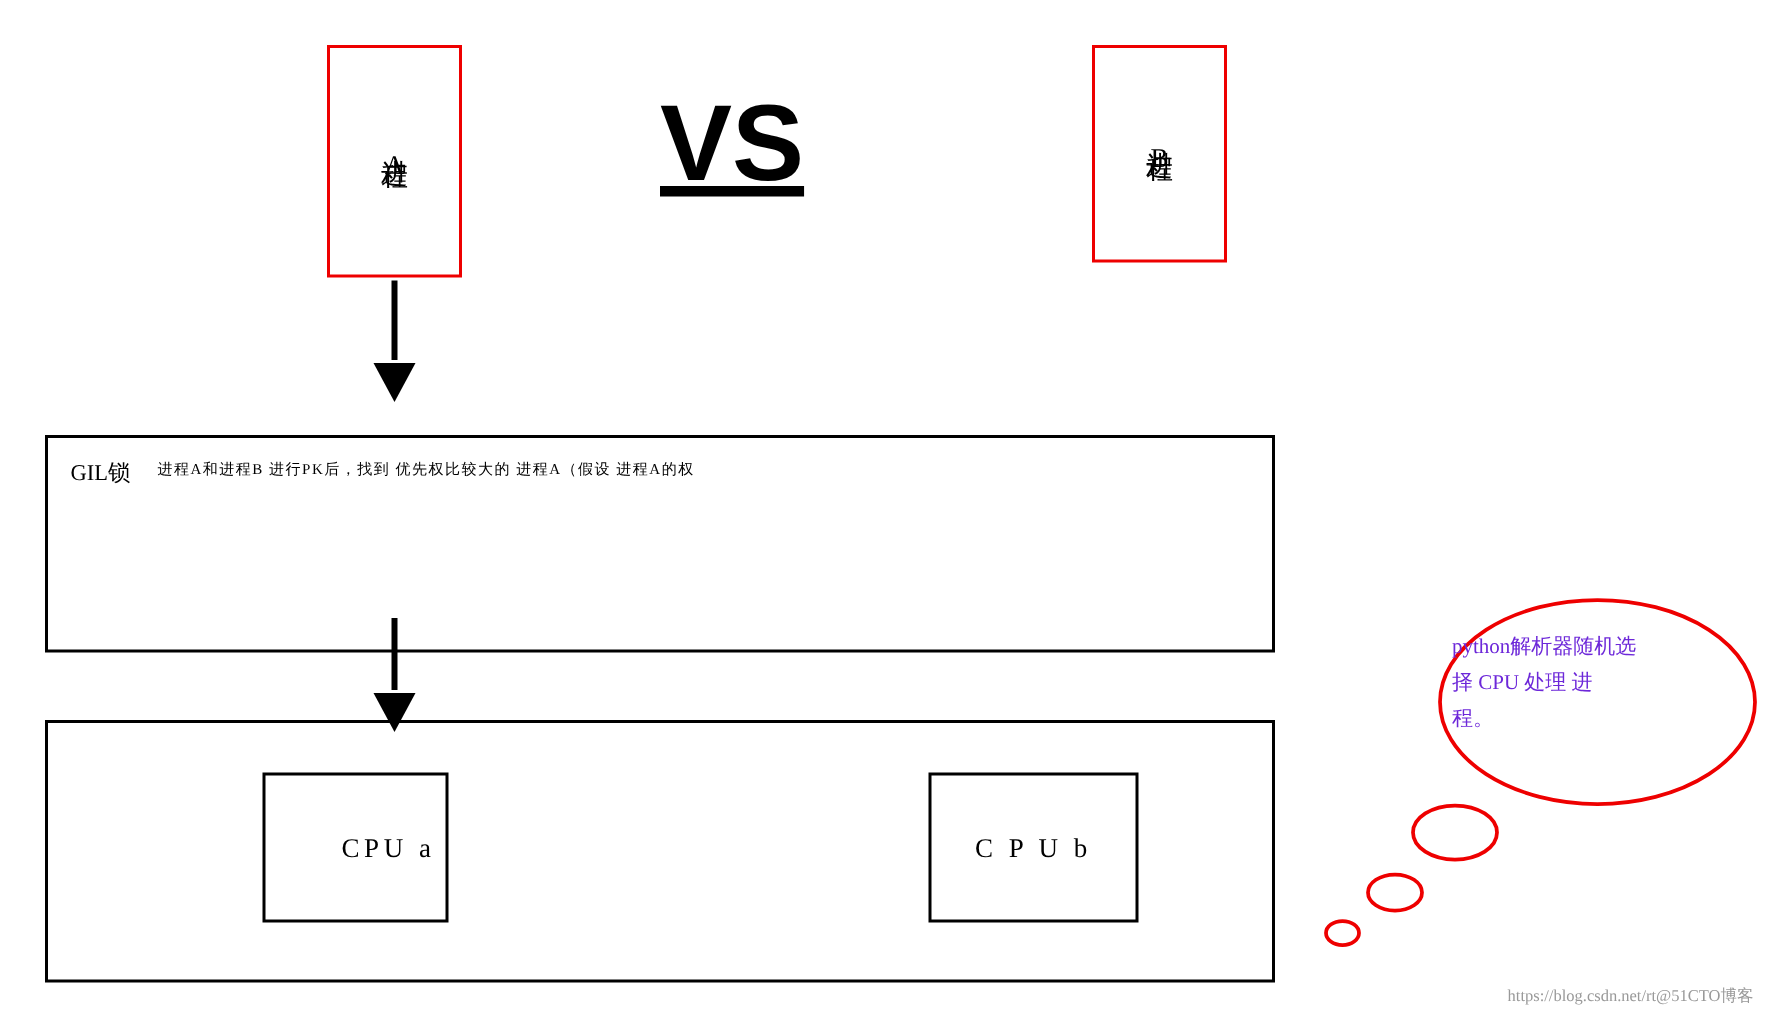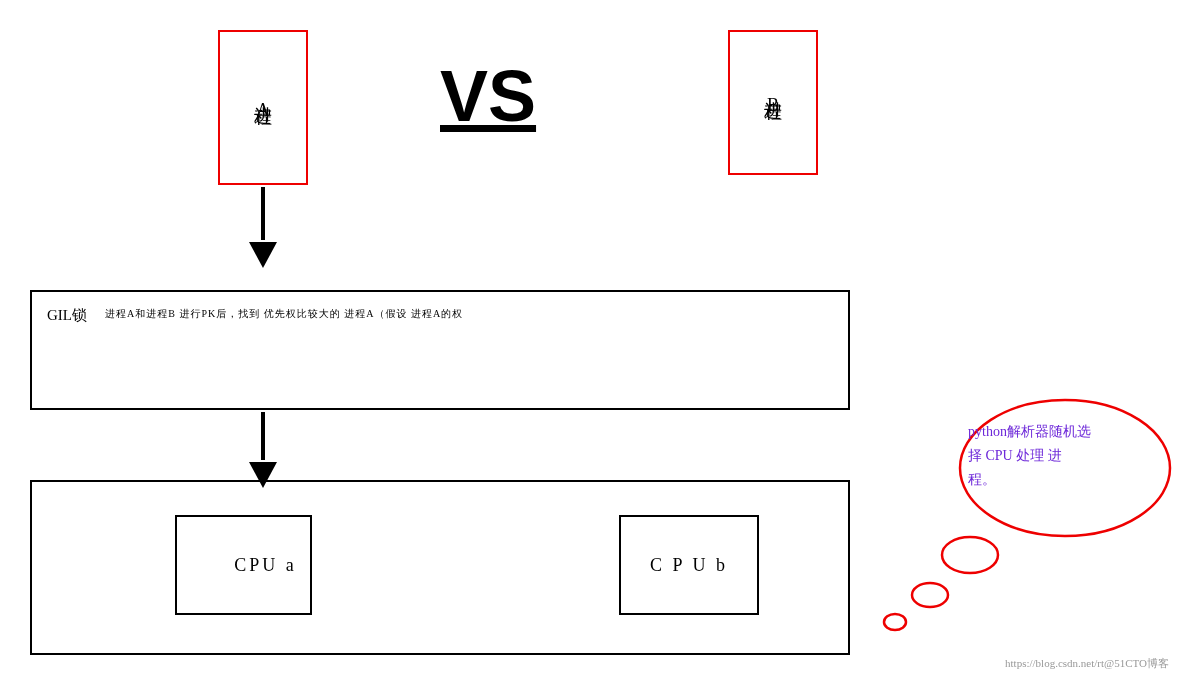--- a/index.html
+++ b/index.html
@@ -66,21 +66,21 @@
       font-family: Arial, sans-serif;
       text-decoration: underline;
     }
 
     
     .gil-box {
       position: absolute;
       left: 30px;
       top: 290px;
       width: 820px;
-      height: 120px;
+      height: 145px;
       border: 2.5px solid #000;
       display: flex;
       align-items: flex-start;
       padding: 12px 15px;
       font-size: 15px;
       color: #000;
       font-family: Liberation Serif, serif;
     }
 
     .gil-label {
@@ -104,21 +104,21 @@
       width: 820px;
       height: 175px;
       border: 2.5px solid #000;
     }
 
     
     .cpu-a {
       position: absolute;
       left: 175px;
       top: 515px;
-      width: 137px;
+      width: 124px;
       height: 100px;
       border: 2px solid #000;
       display: flex;
       align-items: center;
       justify-content: center;
       font-size: 18px;
       letter-spacing: 3px;
       color: #000;
       padding-left: 44px;
     }

